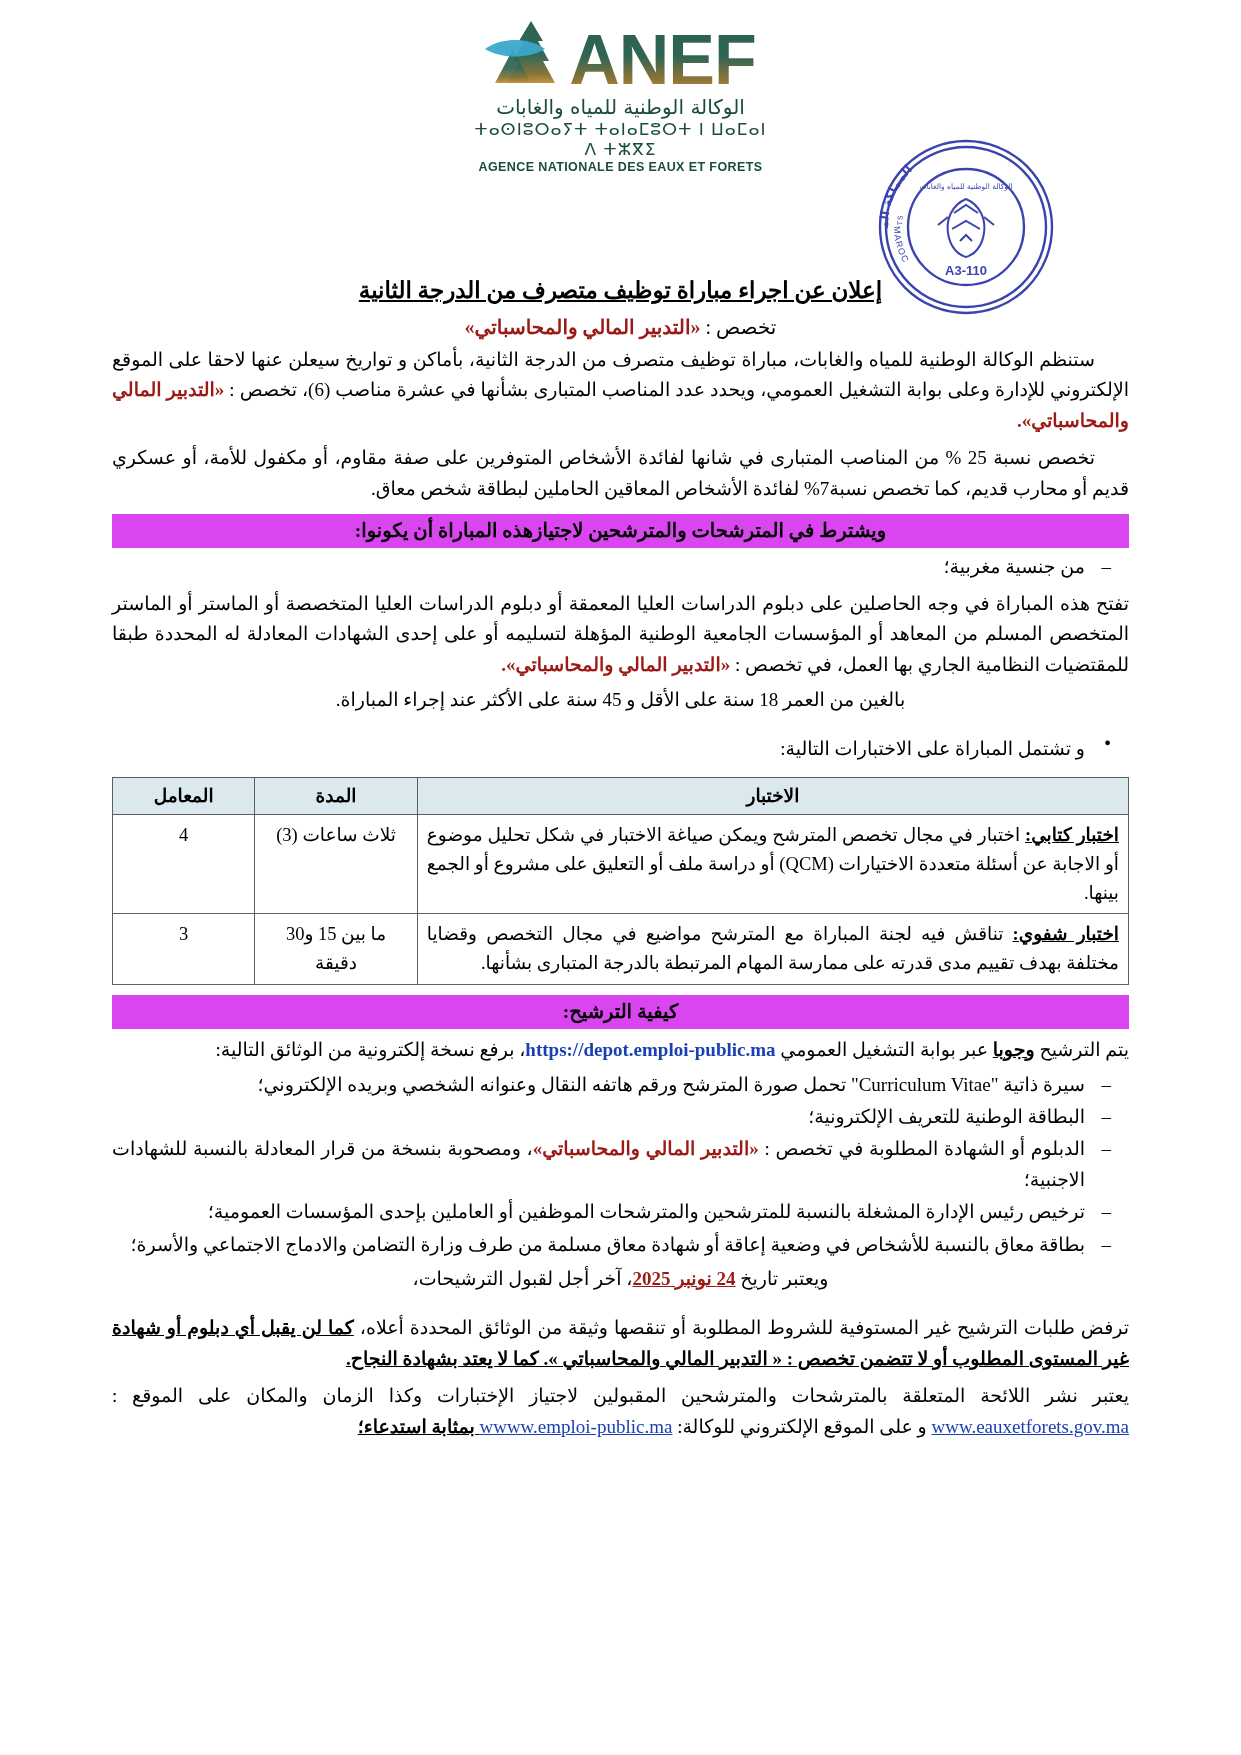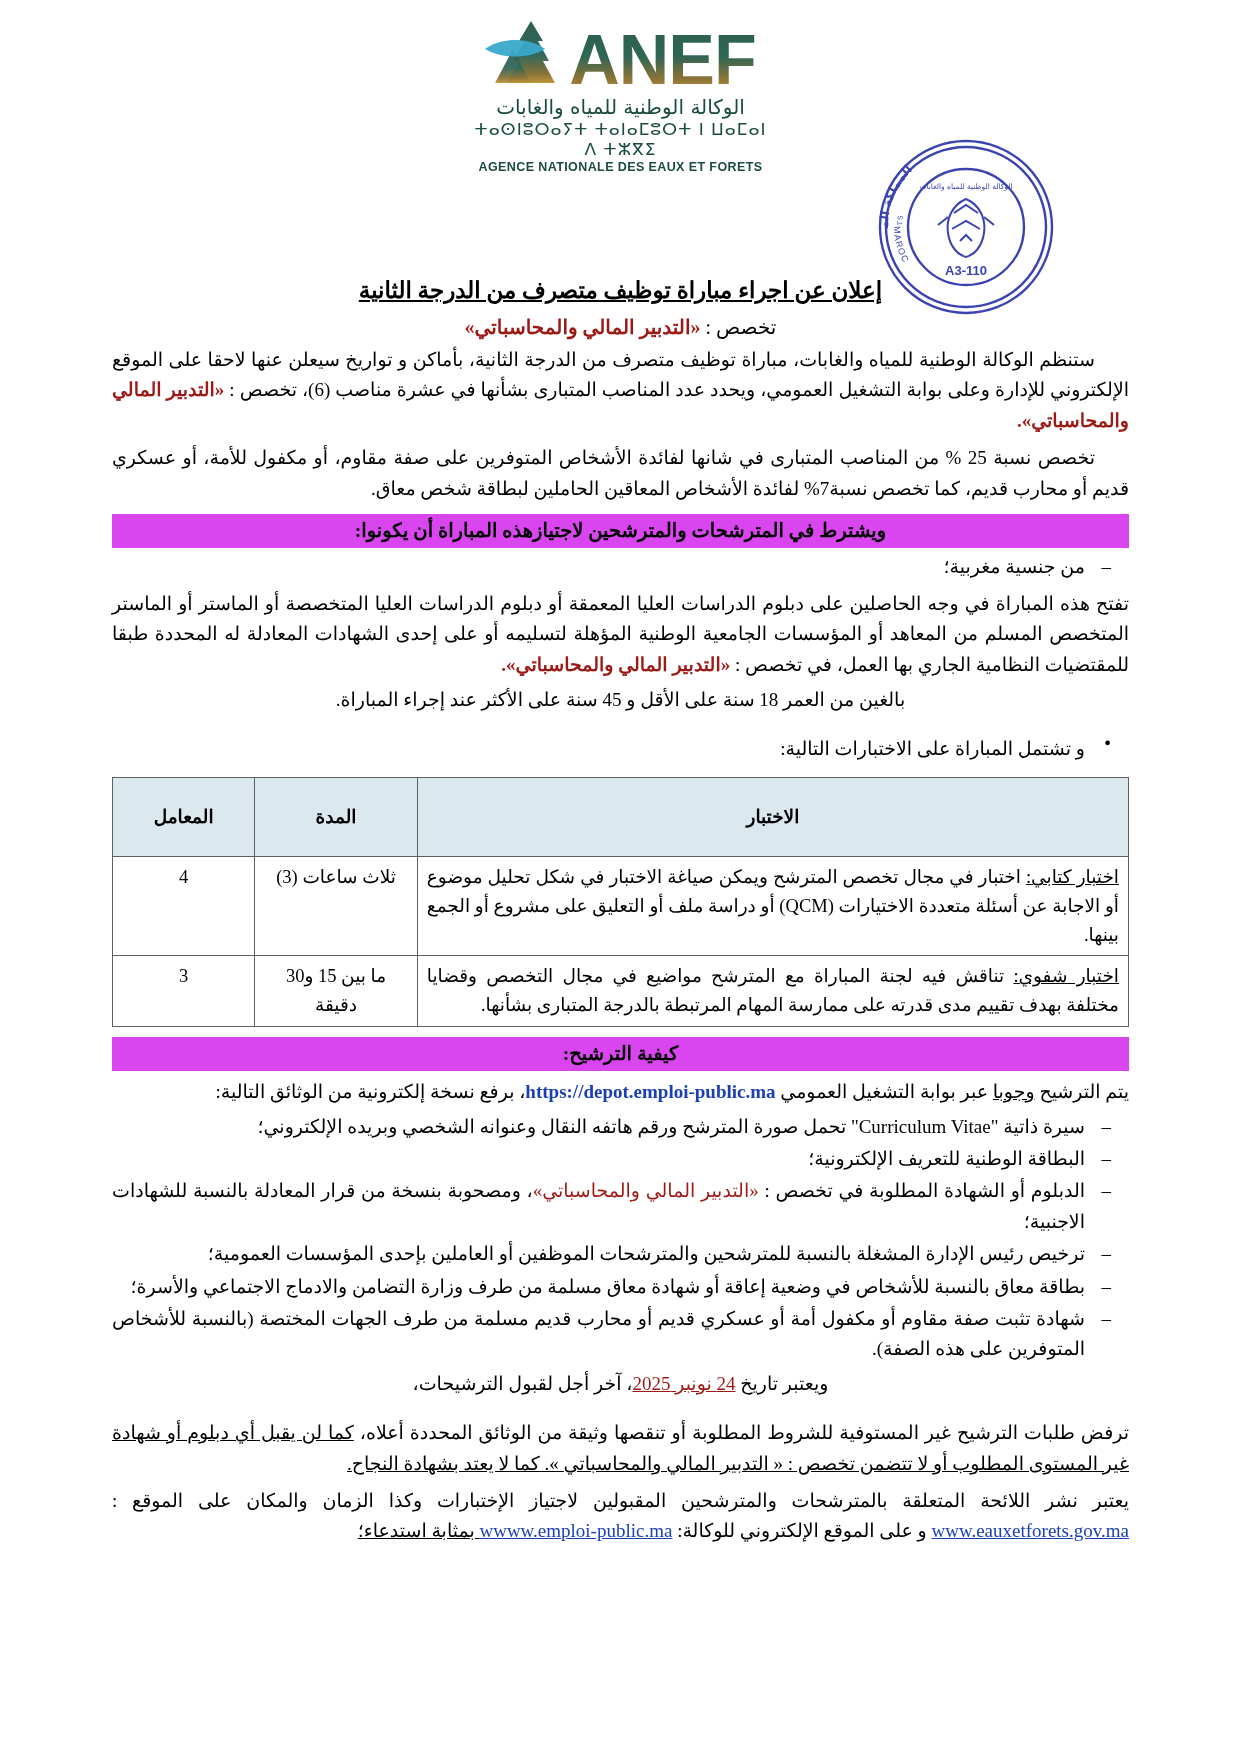--- a/index.html
+++ b/index.html
@@ -117,21 +117,21 @@
   
   p.par {
     font-size: 19px;
     line-height: 1.62;
     margin: 6px 0 0 0;
     text-align: justify;
     text-justify: inter-word;
   }
   p.par.indent { text-indent: 34px; }
   .red { color: #9c1a16; font-weight: bold; }
-  .bold { font-weight: normal; }
+  .bold { font-weight: bold; }
   .u { text-decoration: underline; }
 
   
   .bar {
     background: #d946ef;
     font-weight: bold;
     font-size: 19.5px;
     padding: 5px 6px 6px 6px;
     margin: 10px 0 4px 0;
     text-align: center;
@@ -177,21 +177,21 @@
     border: 1px solid #5f5f5f;
     padding: 6px 9px;
     font-size: 18.5px;
     line-height: 1.55;
     vertical-align: top;
   }
   table.exams th {
     background: #dbe9ef;
     font-weight: bold;
     text-align: center;
-    padding: 25px 6px;
+    padding: 4px 6px;
   }
   table.exams td.desc { text-align: justify; }
   table.exams td.mid { text-align: center; }
   col.c-exam { width: 70%; }
   col.c-dur  { width: 16%; }
   col.c-coef { width: 14%; }
 
   
   a.link, .link {
     color: #1a3fb5;
@@ -331,21 +331,20 @@
   </p>
 
   <ul class="dash">
     <li>سيرة ذاتية "Curriculum Vitae" تحمل صورة المترشح ورقم هاتفه النقال وعنوانه الشخصي وبريده الإلكتروني؛</li>
     <li>البطاقة الوطنية للتعريف الإلكترونية؛</li>
     <li>
       <span>الدبلوم أو الشهادة المطلوبة في تخصص : </span><span class="red bold">«التدبير المالي والمحاسباتي»</span><span>، ومصحوبة بنسخة من قرار المعادلة بالنسبة للشهادات الاجنبية؛</span>
     </li>
     <li>ترخيص رئيس الإدارة المشغلة بالنسبة للمترشحين والمترشحات الموظفين أو العاملين بإحدى المؤسسات العمومية؛</li>
     <li>بطاقة معاق بالنسبة للأشخاص في وضعية إعاقة أو شهادة معاق مسلمة من طرف وزارة التضامن والادماج الاجتماعي والأسرة؛</li>
-    <li>شهادة تثبت صفة مقاوم أو مكفول أمة أو عسكري قديم أو محارب قديم مسلمة من طرف الجهات المختصة (بالنسبة للأشخاص المتوفرين على هذه الصفة).</li>
   </ul>
 
   <p class="center-ln">
     <span>ويعتبر تاريخ </span><span class="red bold u">24 نونبر 2025</span><span>، آخر أجل لقبول الترشيحات،</span>
   </p>
 
   <p class="par">
     <span>ترفض طلبات الترشيح غير المستوفية للشروط المطلوبة أو تنقصها وثيقة من الوثائق المحددة أعلاه، </span><span class="bold u">كما لن يقبل أي دبلوم أو شهادة غير المستوى المطلوب أو لا تتضمن تخصص : « التدبير المالي والمحاسباتي ». كما لا يعتد بشهادة النجاح.</span>
   </p>
 

